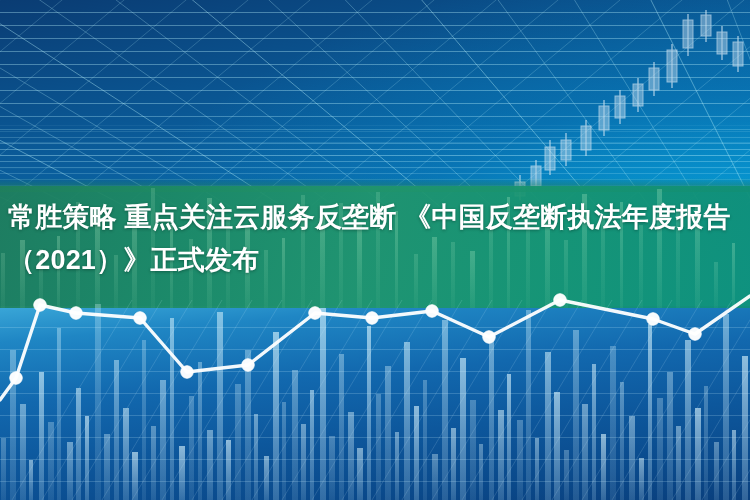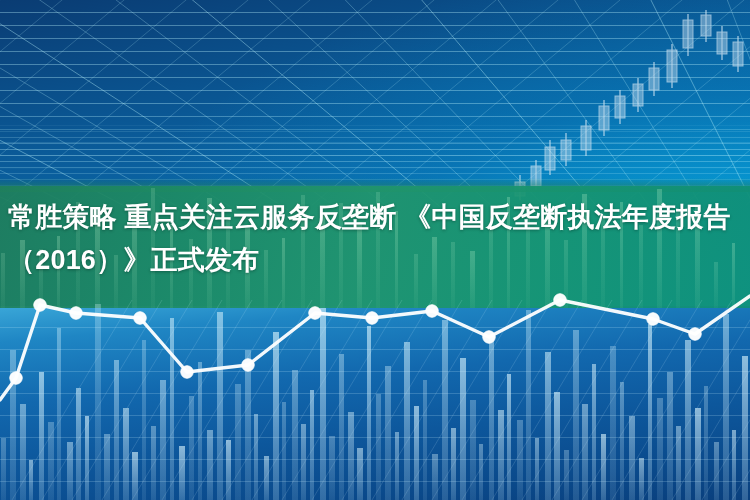--- a/index.html
+++ b/index.html
@@ -374,15 +374,15 @@
       <circle cx="248" cy="365" r="6.2" fill="#ffffff" fill-opacity="0.97" stroke="#ffffff" stroke-width="1"></circle>
       <circle cx="315" cy="313" r="6.2" fill="#ffffff" fill-opacity="0.97" stroke="#ffffff" stroke-width="1"></circle>
       <circle cx="372" cy="318" r="6.2" fill="#ffffff" fill-opacity="0.97" stroke="#ffffff" stroke-width="1"></circle>
       <circle cx="432" cy="311" r="6.2" fill="#ffffff" fill-opacity="0.97" stroke="#ffffff" stroke-width="1"></circle>
       <circle cx="489" cy="337" r="6.2" fill="#ffffff" fill-opacity="0.97" stroke="#ffffff" stroke-width="1"></circle>
       <circle cx="560" cy="300" r="6.2" fill="#ffffff" fill-opacity="0.97" stroke="#ffffff" stroke-width="1"></circle>
       <circle cx="653" cy="319" r="6.2" fill="#ffffff" fill-opacity="0.97" stroke="#ffffff" stroke-width="1"></circle>
       <circle cx="695" cy="334" r="6.2" fill="#ffffff" fill-opacity="0.97" stroke="#ffffff" stroke-width="1"></circle>
     </svg>
 
-  <div id="headline">常胜策略 重点关注云服务反垄断 《中国反垄断执法年度报告（2016）》正式发布</div>
+  <div id="headline">常胜策略 重点关注云服务反垄断 《中国反垄断执法年度报告（2021）》正式发布</div>
 
 </div>
 
 </body></html>

